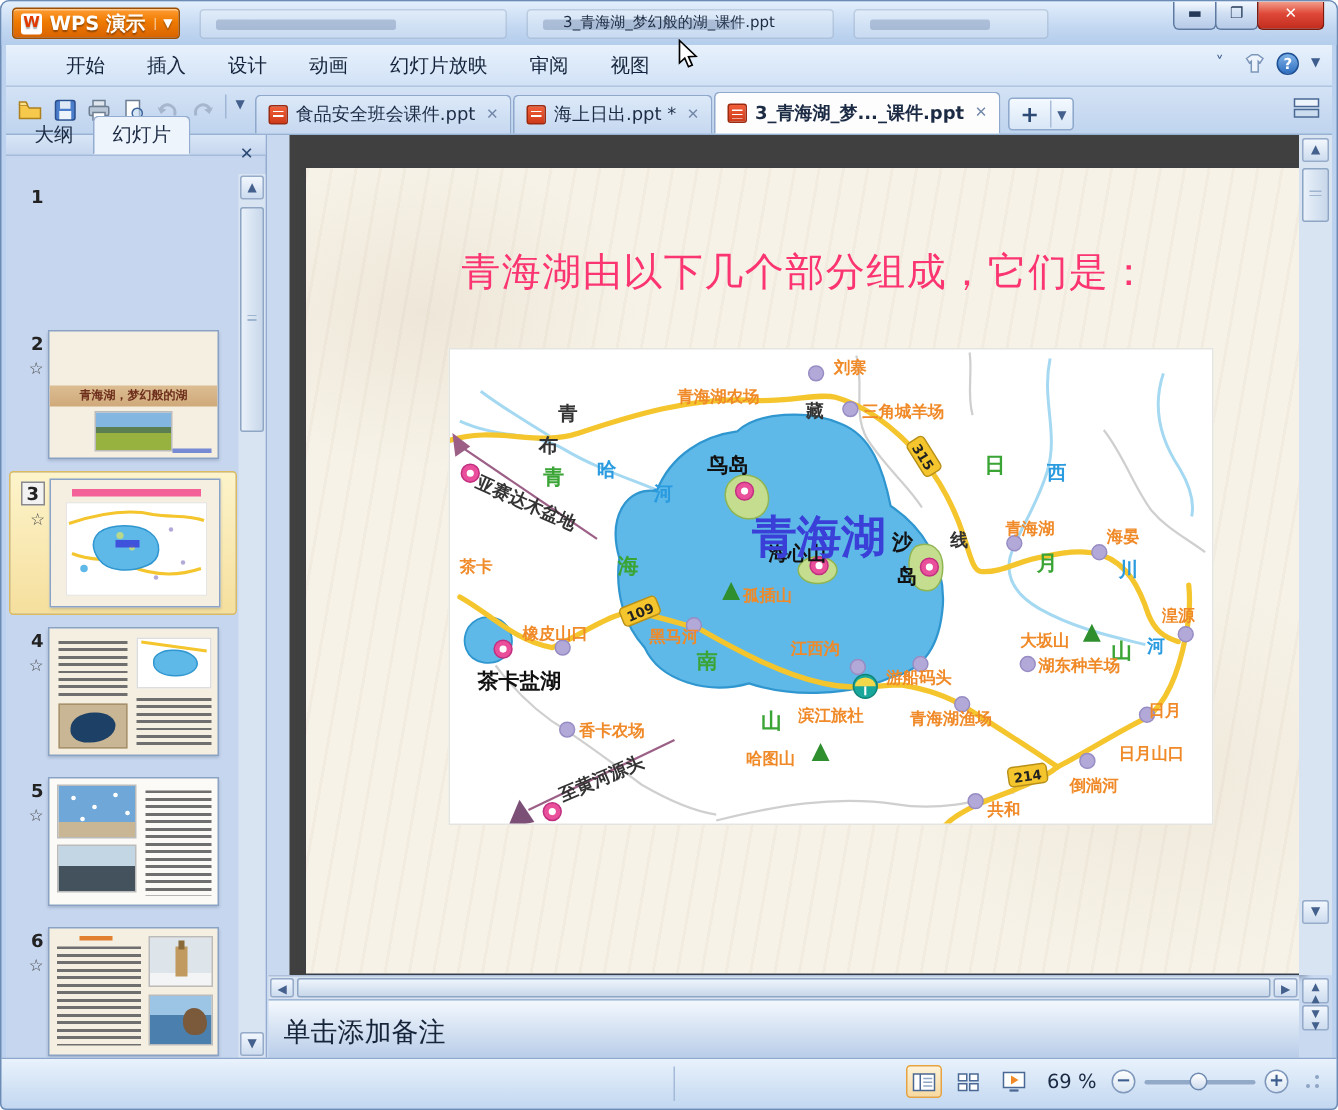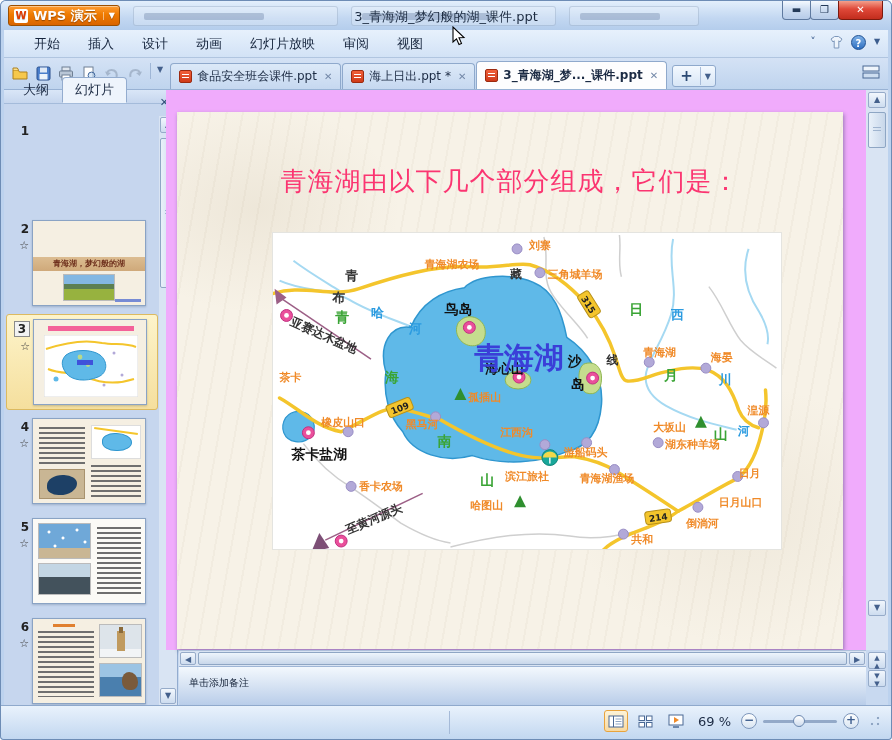--- a/index.html
+++ b/index.html
@@ -17,21 +17,21 @@
              border-radius:3px; color:#fff; font-size:13px; font-weight:bold; padding:0 4px 0 5px;
              text-shadow:0 1px 1px rgba(0,0,0,.35); box-shadow:inset 0 1px 0 rgba(255,255,255,.45); }
   .app-btn .logo { width:14px; height:14px; background:#fff; border-radius:2px; color:#e03a00;
                    font-size:10px; font-weight:bold; text-align:center; line-height:14px; margin-right:5px; }
   .app-btn .caret { margin-left:6px; padding-left:5px; border-left:1px solid rgba(255,255,255,.5);
                     font-size:8px; line-height:1; }
   .ghost-tab { position:absolute; top:5px; height:20px; background:rgba(255,255,255,.22);
                border:1px solid rgba(110,135,170,.30); border-radius:3px; }
   .ghost-tab i { display:block; margin:6px 10px; height:7px; background:rgba(70,95,135,.28); border-radius:2px; }
   .title-text { position:absolute; left:0; right:0; top:7px; text-align:center;
-                font-size:13px; color:#1d2c42; }
+                font-size:10px; color:#1d2c42; }
   .win-controls { position:absolute; right:8px; top:0; display:flex; }
   .win-btn { width:29px; height:19px; border:1px solid #5f7aa0; border-top:none;
              border-radius:0 0 4px 4px; background:linear-gradient(#f4f9ff,#cfdef2 45%,#b6cbe8);
              color:#243a58; font-size:10px; text-align:center; line-height:17px; margin-left:-1px; }
   .win-btn.close { width:45px; background:linear-gradient(#f3a08c,#df4838 45%,#c22d1d);
                    color:#fff; border-color:#7c1a0e; font-weight:bold; }
 
   
   .menubar { position:absolute; left:4px; top:30px; right:4px; height:28px;
              background:linear-gradient(#e7f1fc,#d2e2f6); display:flex; align-items:center;
@@ -91,21 +91,21 @@
   .side-scroll { position:absolute; right:0; top:26px; width:18px; bottom:0; background:#d9e4f3; }
   .sb-btn { position:absolute; left:1px; right:1px; height:16px; background:linear-gradient(#f2f7fd,#cddcef);
             border:1px solid #96abc9; border-radius:2px; color:#44608c; font-size:8px;
             text-align:center; line-height:14px; }
   .sb-thumb { position:absolute; left:1px; right:1px; background:linear-gradient(90deg,#e9f1fa,#c8d7ea);
               border:1px solid #8ea6c4; border-radius:2px; }
   .sb-thumb::after { content:""; position:absolute; left:4px; right:4px; top:50%; height:5px; margin-top:-3px;
                      background:repeating-linear-gradient(#9fb4cf 0 1px, transparent 1px 3px); }
 
   
-  .main-canvas { position:absolute; left:166px; top:90px; right:26px; height:560px; background:#f0abfc; }
+  .main-canvas { position:absolute; left:193px; top:90px; right:26px; height:560px; background:#404040; }
   .slide-canvas { position:absolute; left:11px; top:22px; width:666px; height:537px;
                   background:#f7f2e7; box-shadow:1px 2px 4px rgba(40,60,90,.45);
                   background-image:
                     radial-gradient(ellipse 220px 160px at 12% 18%, rgba(170,150,115,.12), transparent 65%),
                     radial-gradient(ellipse 260px 200px at 85% 75%, rgba(170,150,115,.10), transparent 65%),
                     repeating-linear-gradient(100deg, rgba(160,140,110,.06) 0 2px, transparent 2px 16px); }
   .slide-title { position:absolute; left:0; right:0; top:52px; text-align:center;
                  font-size:26px; letter-spacing:1px; font-weight:500; }
   .map-box { position:absolute; left:95px; top:120px; width:510px; height:318px; background:#fff;
              border:1px solid #e4e4e0; }
@@ -123,21 +123,21 @@
   
   .h-scroll { position:absolute; left:179px; top:650px; right:26px; height:16px; background:#d9e4f3;
               border-top:1px solid #aebfda; }
   .hs-btn { position:absolute; top:1px; bottom:1px; width:16px; background:linear-gradient(#f2f7fd,#cddcef);
             border:1px solid #96abc9; border-radius:2px; color:#44608c; font-size:8px;
             text-align:center; line-height:13px; }
   .hs-thumb { position:absolute; left:19px; right:19px; top:1px; bottom:1px;
               background:linear-gradient(#eef5fc,#c8d7ea); border:1px solid #8ea6c4; border-radius:2px; }
   .notes { position:absolute; left:179px; top:666px; right:26px; height:39px;
            background:linear-gradient(#f3f8fd,#b9cde9); border-top:1px solid #9fb6d6;
-           font-size:10px; color:#16243a; padding:9px 0 0 10px; }
+           font-size:18px; color:#16243a; padding:9px 0 0 10px; }
 
   
   .statusbar { position:absolute; left:1px; right:1px; bottom:1px; height:34px;
                background:linear-gradient(#e9f2fc,#c2d7f0); border-radius:0 0 4px 4px;
                border-top:1px solid #8fa9cc; }
   .sb-info { position:absolute; left:8px; top:5px; width:412px; height:23px; text-align:center;
              font-size:13px; color:#1c2b44; line-height:23px;
              border-right:1px solid #a5bad8; }
   .sb-sep2 { position:absolute; left:448px; top:5px; height:23px; width:1px; background:#a5bad8; }
   .sb-right { position:absolute; right:10px; top:4px; display:flex; align-items:center; gap:6px; }
@@ -181,21 +181,21 @@
     </div>
     <div class="title-text">3_青海湖_梦幻般的湖_课件.ppt</div>
     <div class="win-controls">
       <div class="win-btn">▬</div>
       <div class="win-btn">❐</div>
       <div class="win-btn close">✕</div>
     </div>
   </div>
 
   <div class="menubar">
-    <div id="menu-items" style="display:flex;padding-left:16px;">
+    <div id="menu-items" style="display:flex;padding-left:26px;">
         <div class="menu-item">开始</div>
         <div class="menu-item">插入</div>
         <div class="menu-item">设计</div>
         <div class="menu-item">动画</div>
         <div class="menu-item">幻灯片放映</div>
         <div class="menu-item">审阅</div>
         <div class="menu-item">视图</div>
       </div>
     <div class="menu-right">
       <div class="mr-btn">˅</div>

